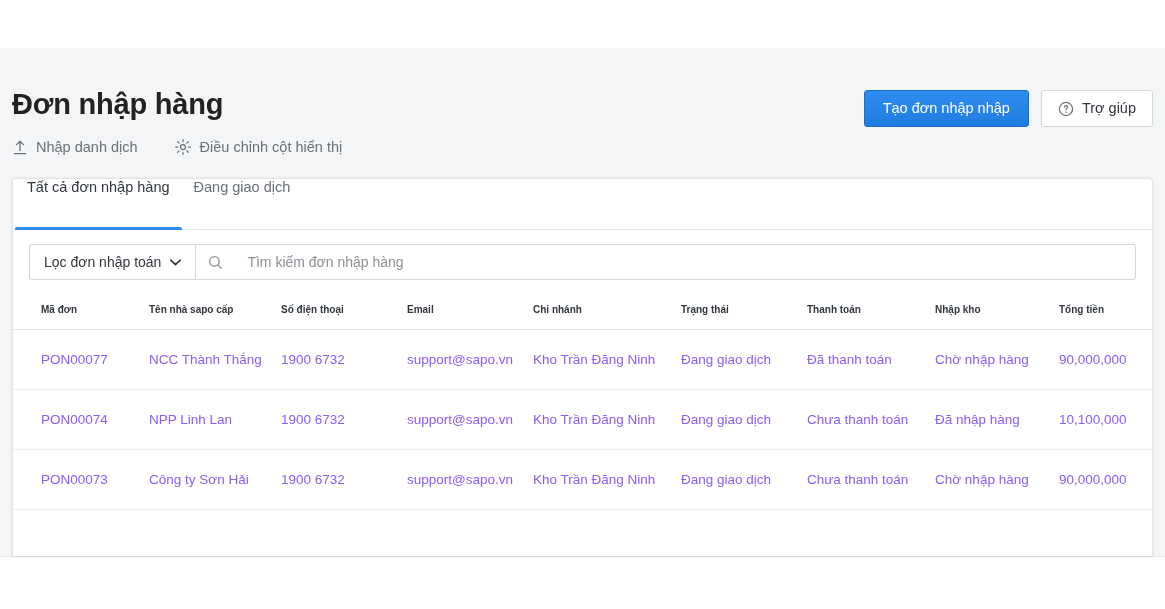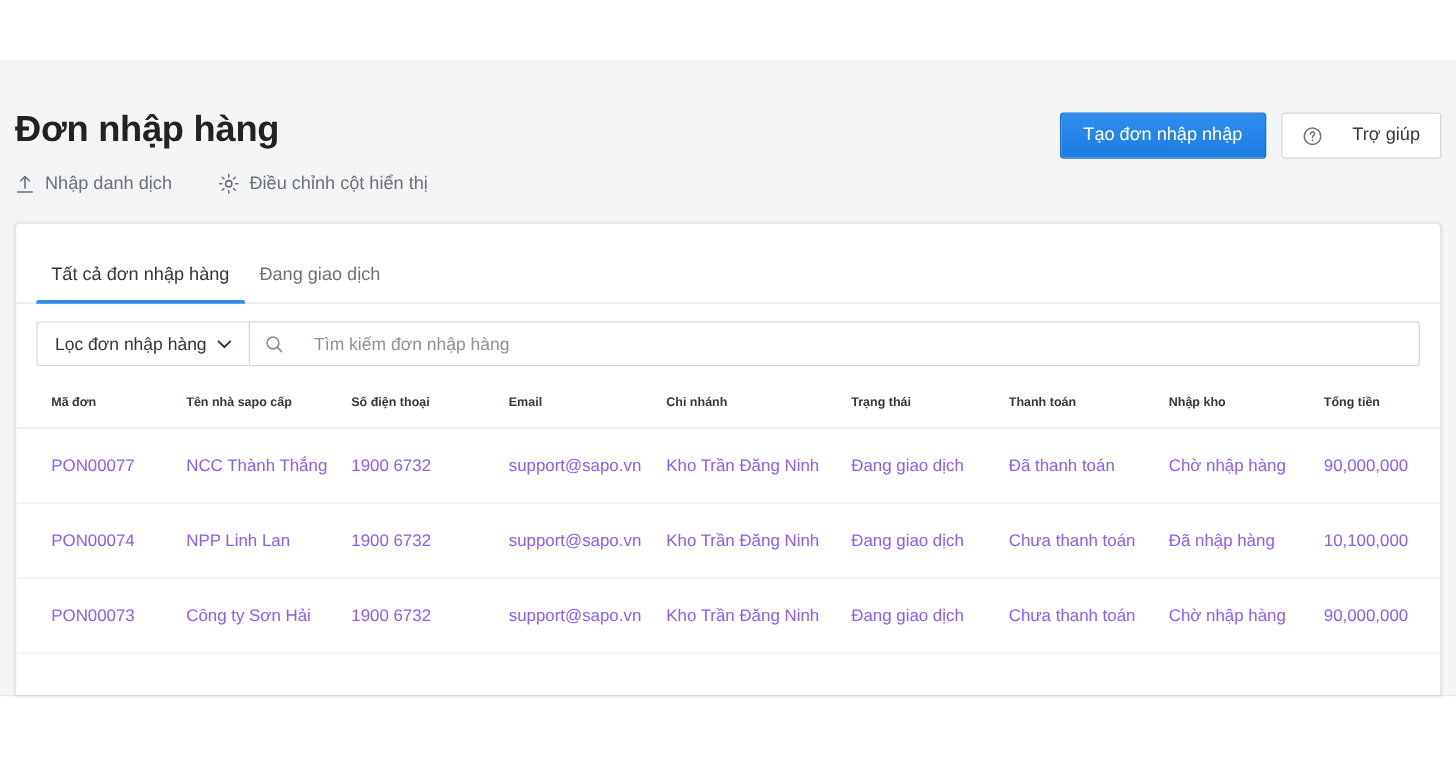--- a/index.html
+++ b/index.html
@@ -96,21 +96,21 @@
     color: #31373d;
     border: 1px solid #d4d7da;
     border-radius: 3px;
     font-size: 14.5px;
     padding: 0 16px;
     height: 37px;
     line-height: 35px;
     cursor: pointer;
     display: flex;
     align-items: center;
-    gap: 24px;
+    gap: 8px;
     font-family: "Liberation Sans", sans-serif;
     white-space: nowrap;
   }
 
   .subactions {
     display: flex;
     align-items: center;
     gap: 36px;
     margin-top: 11px;
   }
@@ -135,23 +135,22 @@
     background: #ffffff;
     border: 1px solid #e3e5e7;
     border-bottom: none;
     border-radius: 4px 4px 0 0;
     box-shadow: 0 0 0 1px rgba(63,63,68,0.02), 0 1px 3px rgba(63,63,68,0.10);
     overflow: hidden;
   }
 
   .tabs {
     display: flex;
-    align-items: flex-end;
-    height: 64px;
-    padding: 0 16px;
+    height: 51px;
+    padding: 0 2px;
     border-bottom: 1px solid #e3e5e7;
   }
 
   .tab {
     position: relative;
     font-size: 14.5px;
     color: #6b7177;
     padding: 0 12px 14px 12px;
     cursor: pointer;
     white-space: nowrap;
@@ -315,21 +314,21 @@
 
   <div class="card">
 
     <div class="tabs">
       <div class="tab active">Tất cả đơn nhập hàng</div>
       <div class="tab">Đang giao dịch</div>
     </div>
 
     <div class="filter-bar">
       <div class="filter-dropdown">
-        <span>Lọc đơn nhập hàng</span>
+        <span>Lọc đơn nhập toán</span>
         <span class="icon">
           <svg width="11" height="7" viewBox="0 0 11 7">
               <path d="M0.8 1.1l4.7 4.5 4.7-4.5" stroke="#31373d" stroke-width="1.6" fill="none" stroke-linecap="round" stroke-linejoin="round"></path>
             </svg>
         </span>
       </div>
       <div class="search-wrap">
         <span class="icon">
           <svg width="15" height="15" viewBox="0 0 15 15" fill="none">
             <circle cx="6.4" cy="6.4" r="4.7" stroke="#8c9196" stroke-width="1.3"></circle>

